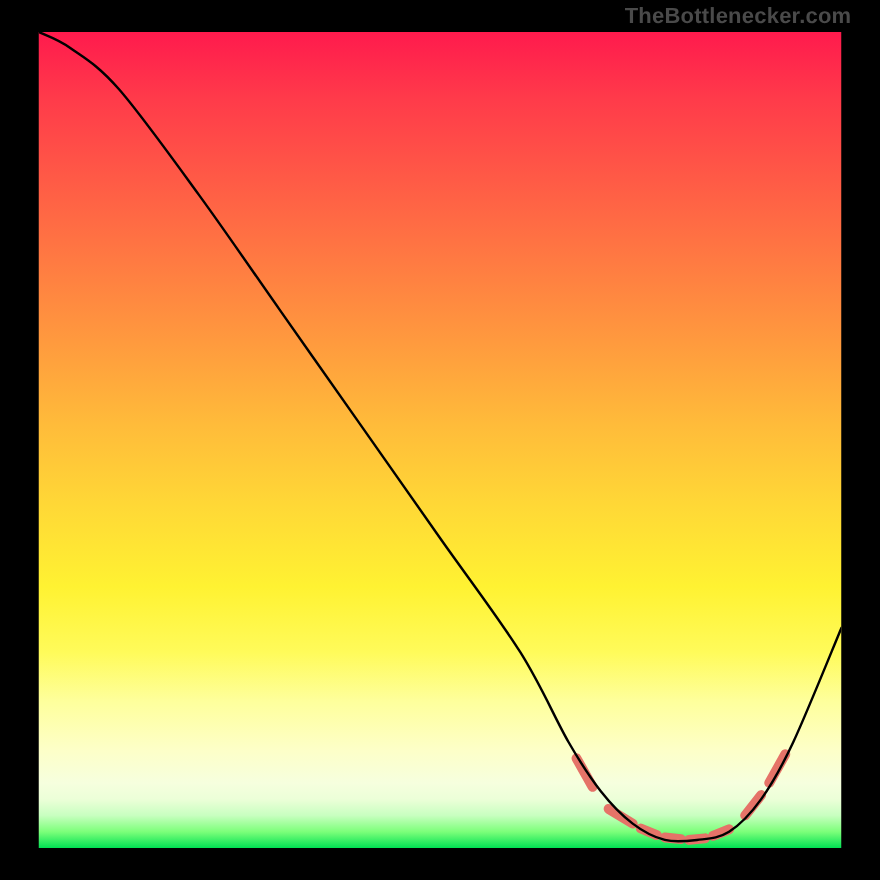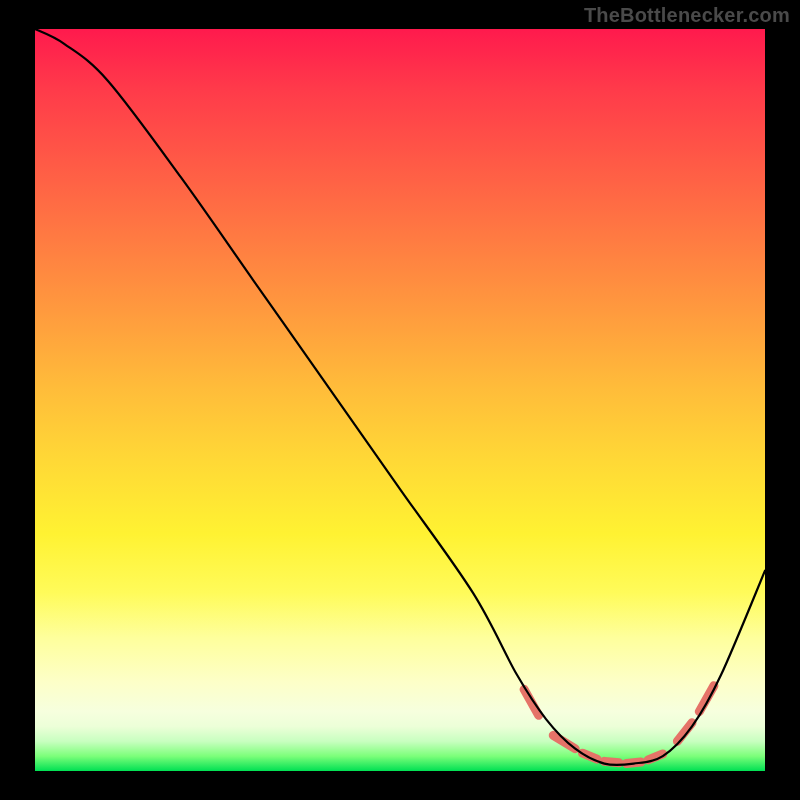--- a/index.html
+++ b/index.html
@@ -13,21 +13,21 @@
   }
   .outer-frame {
     position: relative;
     width: 800px;
     height: 800px;
     background: #000;
   }
   .watermark {
     position: absolute;
     top: 4px;
-    right: 10px;
+    right: 26px;
     color: #4a4a4a;
     font-size: 20px;
     font-weight: 600;
     letter-spacing: 0.2px;
     z-index: 5;
   }
   .plot-area {
     position: absolute;
     left: 35px;
     top: 29px;

